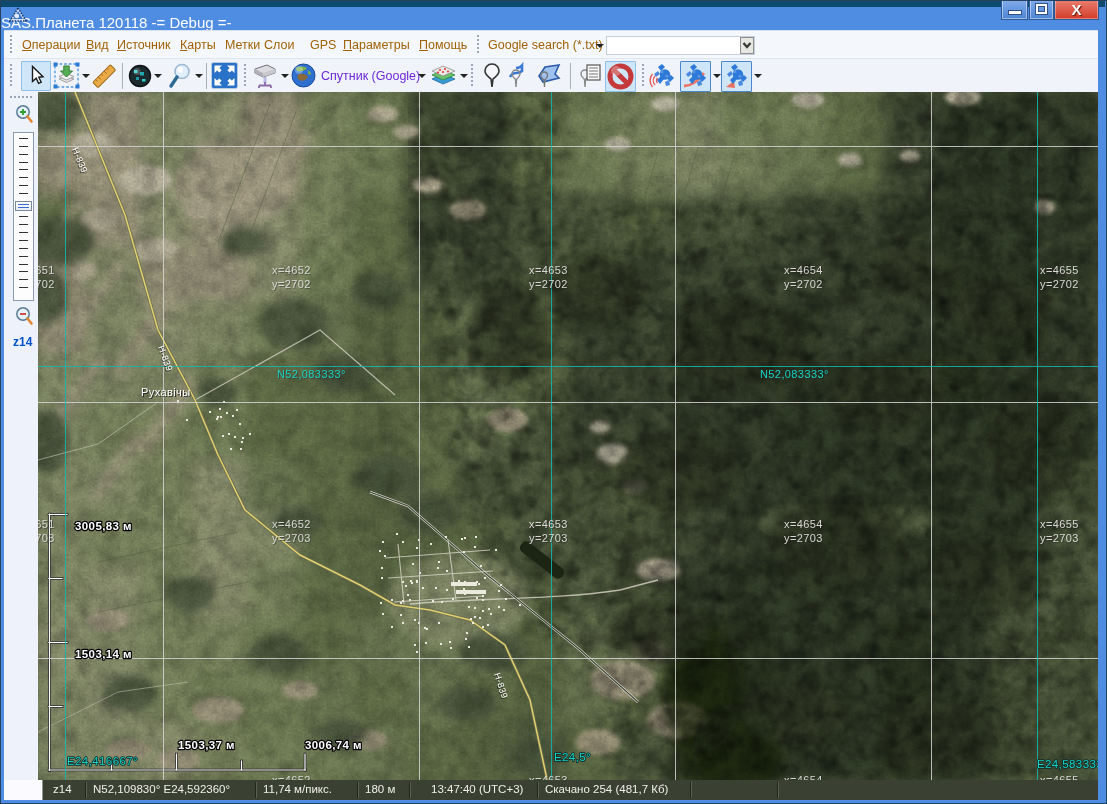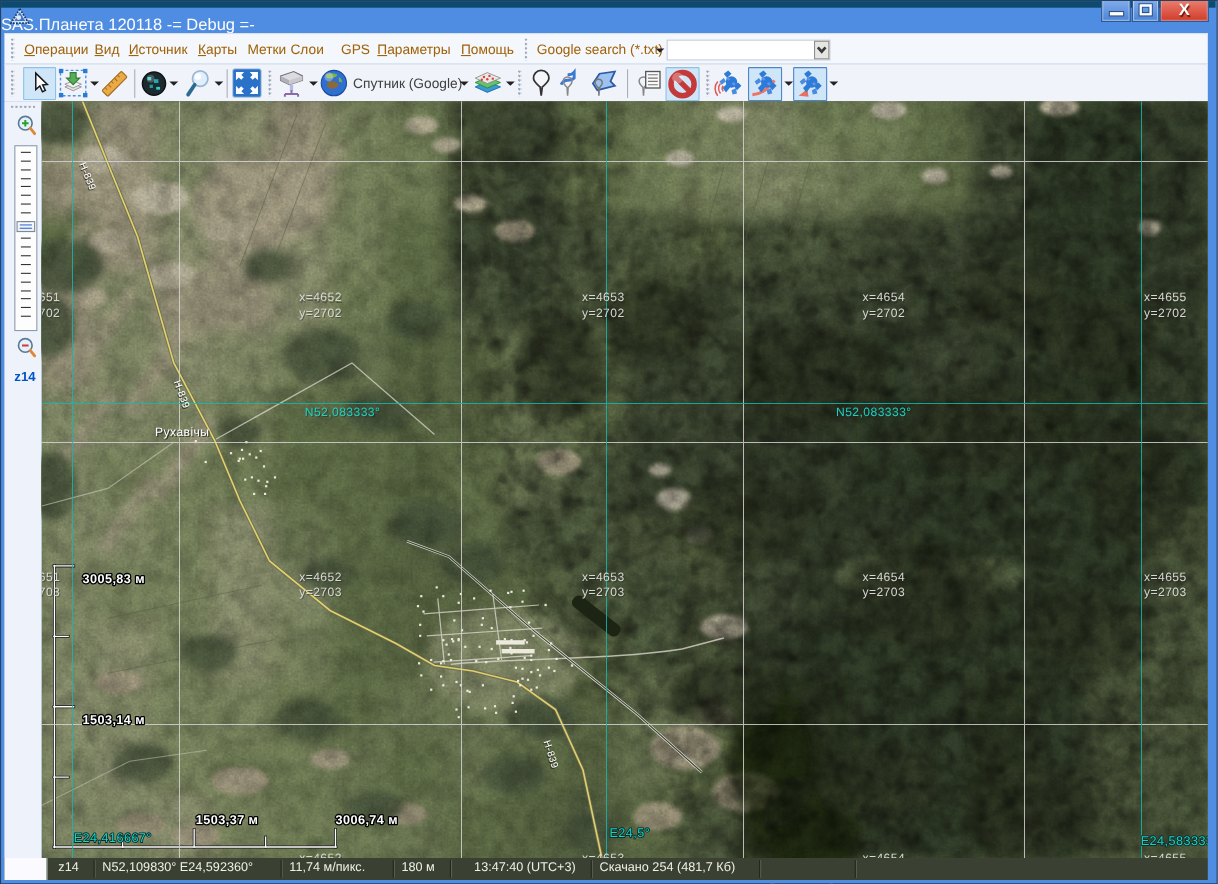--- a/index.html
+++ b/index.html
@@ -120,21 +120,21 @@
 <path d="M8,23.5 L20,23.5 M14,20 L14,23.5 M8,23.5 l0,2.5 M20,23.5 l0,2.5" stroke="#8a6aaa" stroke-width="1.8"></path>
       </svg>
 <div class="darr" style="left:277px;top:15px"></div>
 <svg class="tbtn" style="left:286px;top:3px" width="27" height="27" viewBox="0 0 27 27">
 <circle cx="13.5" cy="13.5" r="11.5" fill="#2e6fd0" stroke="#1a4a9a" stroke-width="1"></circle>
 <path d="M6,6 C9,4 14,4 17,6 C15,9 10,10 7,9 Z" fill="#7ab04a"></path>
 <path d="M9,12 C12,11 16,12 18,15 C16,19 11,20 8,17 C7,15 7,13 9,12 Z" fill="#8a6a3a"></path>
 <path d="M18,8 C20,9 21,11 21,13 L18,12 Z" fill="#7ab04a"></path>
 <circle cx="9" cy="8" r="4" fill="#fff" opacity="0.3"></circle>
       </svg>
-<span style="position:absolute;left:317px;top:10px;font-size:12.5px;color:#404040">Спутник (Google)</span>
+<span style="position:absolute;left:317px;top:10px;font-size:12.5px;color:#6d28d9">Спутник (Google)</span>
 <div class="darr" style="left:414px;top:15px"></div>
 <svg class="tbtn" style="left:426px;top:4px" width="27" height="26" viewBox="0 0 27 26">
 <path d="M2,16 L13,11 L25,16 L13,21 Z" fill="#3a9ad4" stroke="#1a6aa4" stroke-width="0.8"></path>
 <path d="M2,12 L13,7 L25,12 L13,17 Z" fill="#6ac06a" stroke="#2a8a3a" stroke-width="0.8"></path>
 <path d="M2,8 L13,3 L25,8 L13,13 Z" fill="#e8e8e4" stroke="#909090" stroke-width="0.8"></path>
 <g fill="#e04040">
           <circle cx="10" cy="7" r="1.1"></circle>
           <circle cx="15" cy="6" r="1.1"></circle>
           <circle cx="13" cy="9" r="1.1"></circle>
           <circle cx="18" cy="8.5" r="1.1"></circle>

